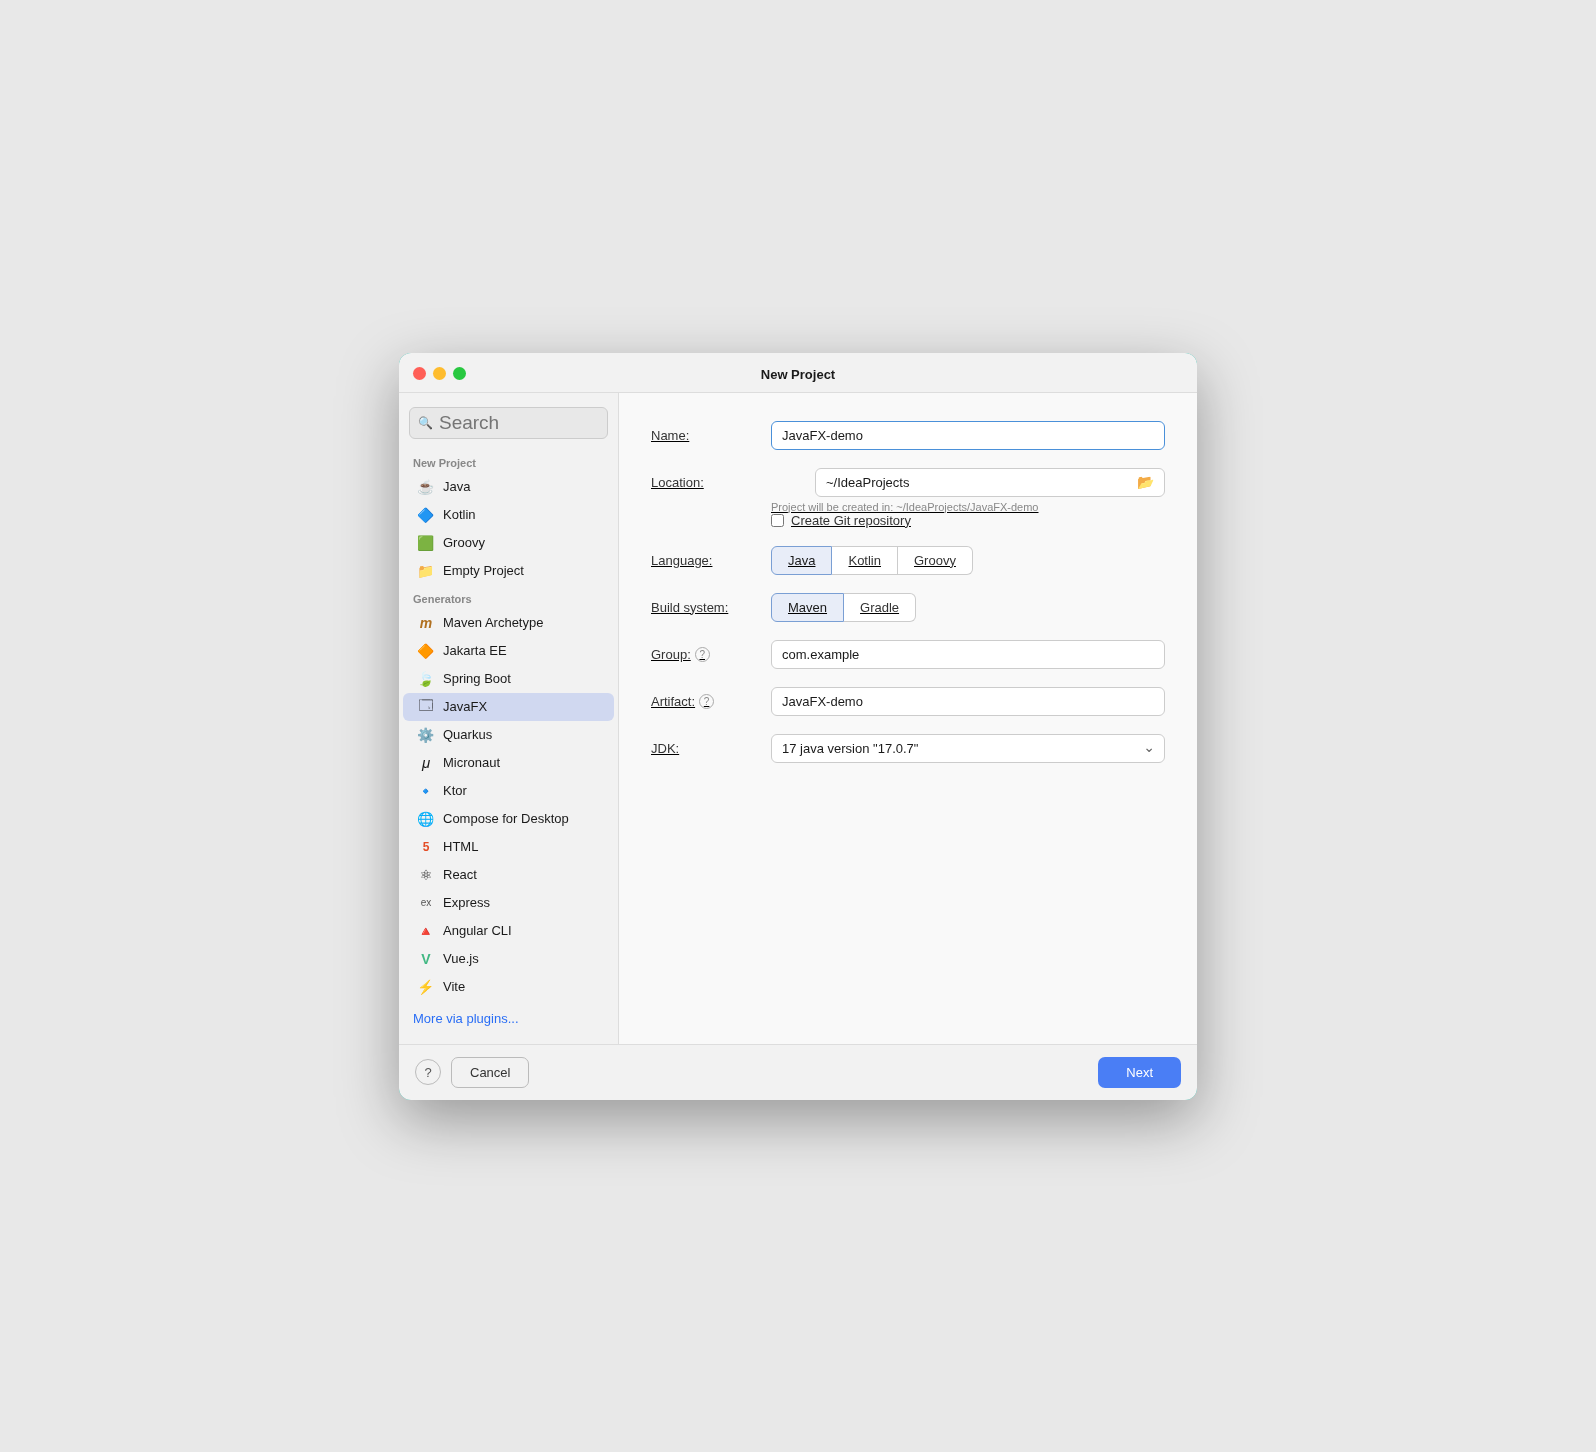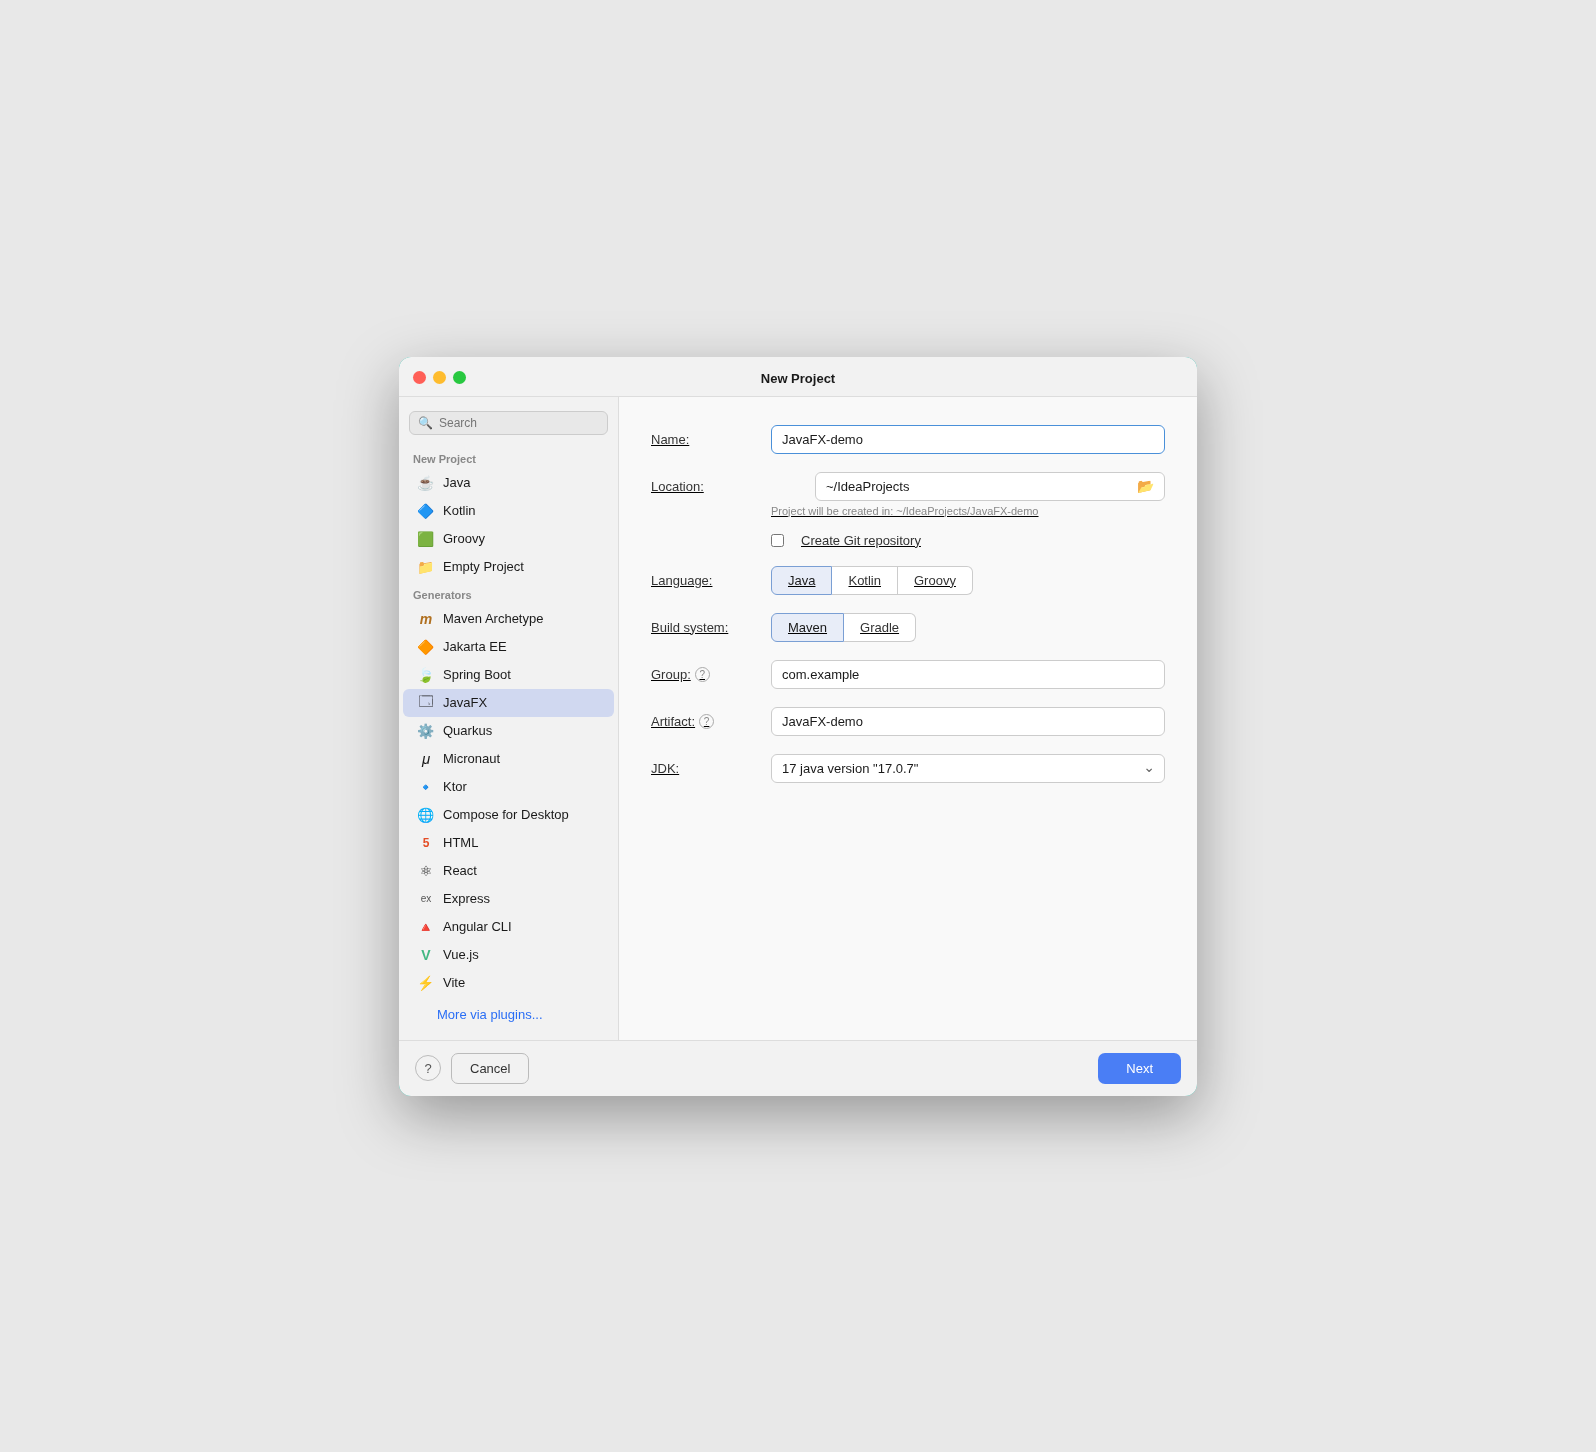--- a/index.html
+++ b/index.html
@@ -76,21 +76,21 @@
       gap: 6px;
     }
     .search-icon-svg {
       color: #888;
       font-size: 12px;
     }
     .search-input {
       border: none;
       background: transparent;
       outline: none;
-      font-size: 12px;
+      font-size: 19px;
       color: #333;
       width: 100%;
     }
     .sidebar-section-label {
       font-size: 11px;
       font-weight: 600;
       color: #888;
       padding: 8px 14px 4px;
       text-transform: none;
     }
@@ -116,21 +116,20 @@
       align-items: center;
       justify-content: center;
       font-size: 14px;
       flex-shrink: 0;
     }
     .sidebar-more-plugins {
       padding: 10px 14px;
       color: #2a6ef5;
       font-size: 13px;
       cursor: pointer;
-      margin-left: 24px;
     }
     .right-panel {
       flex: 1;
       padding: 28px 32px;
       background: #f9f9f9;
       display: flex;
       flex-direction: column;
     }
     .form-row {
       display: flex;
@@ -211,22 +210,22 @@
       cursor: pointer;
     }
     .hint-text {
       font-size: 11px;
       color: #888;
       margin-top: 4px;
     }
     .checkbox-row {
       display: flex;
       align-items: center;
-      gap: 17px;
-      margin-top: 16px;
+      gap: 7px;
+      margin-top: 0;
     }
     .checkbox-input {
       width: 13px;
       height: 13px;
       cursor: pointer;
     }
     .checkbox-label {
       font-size: 13px;
       color: #333;
     }

